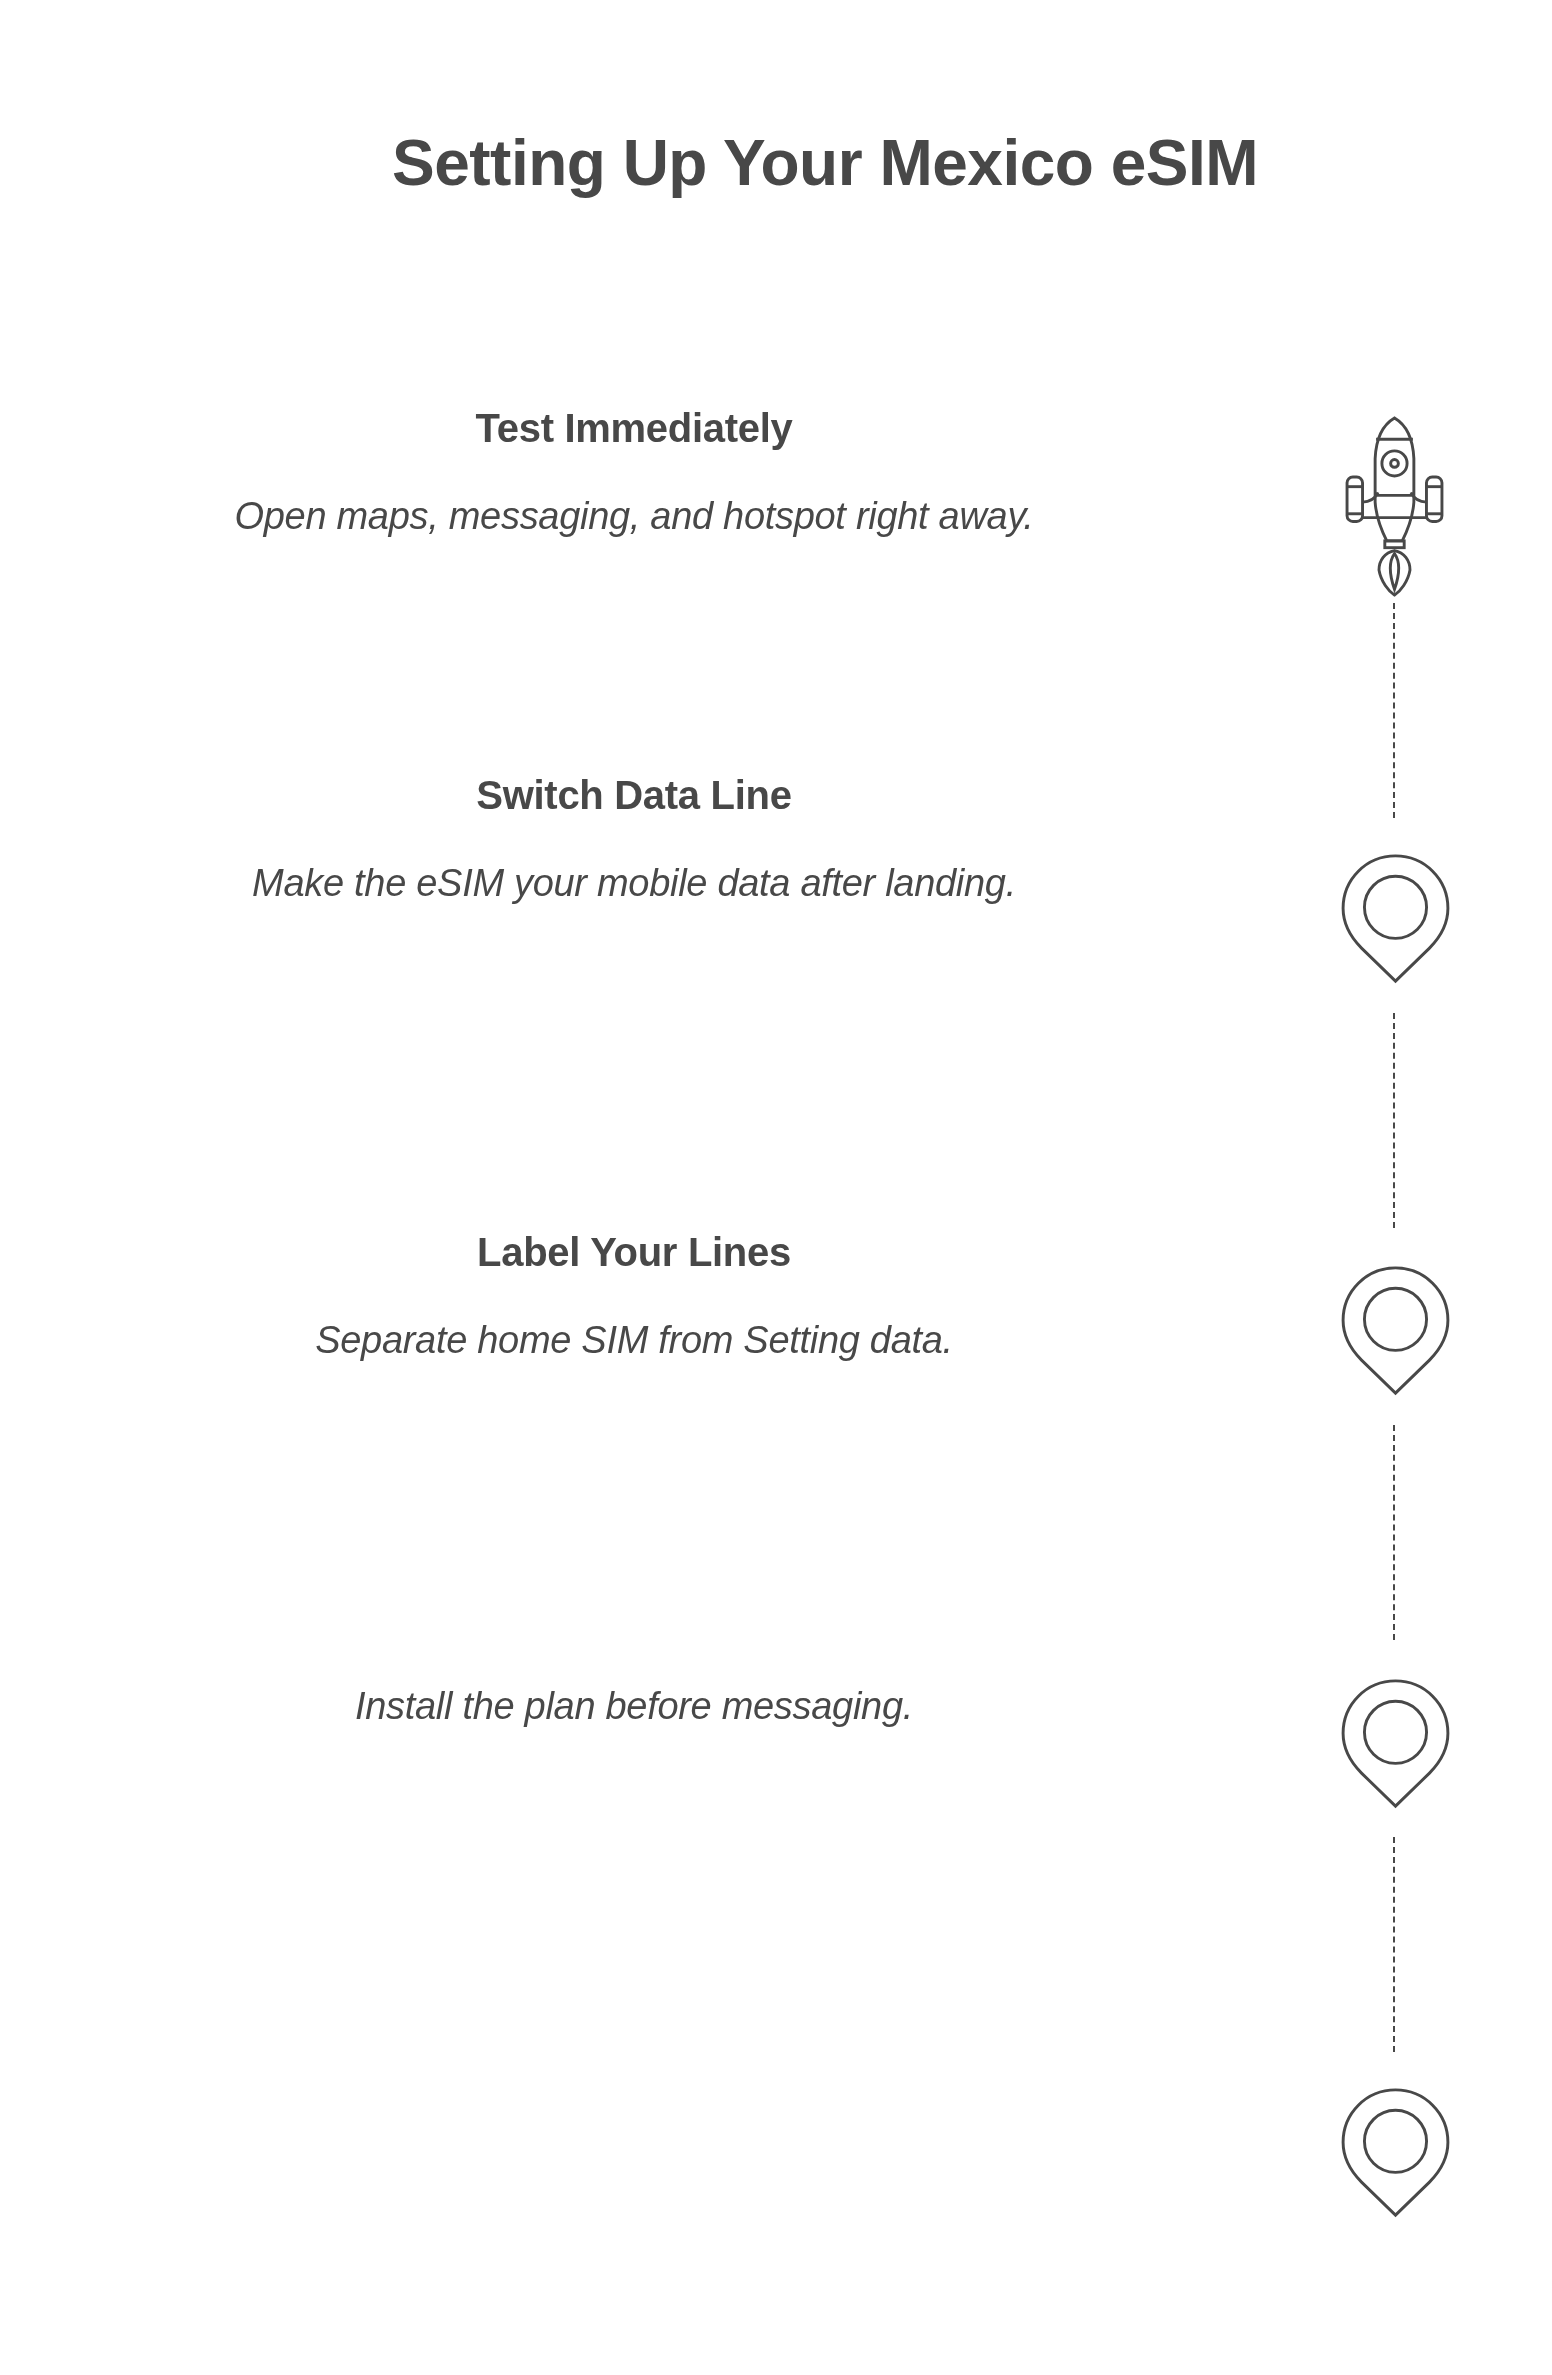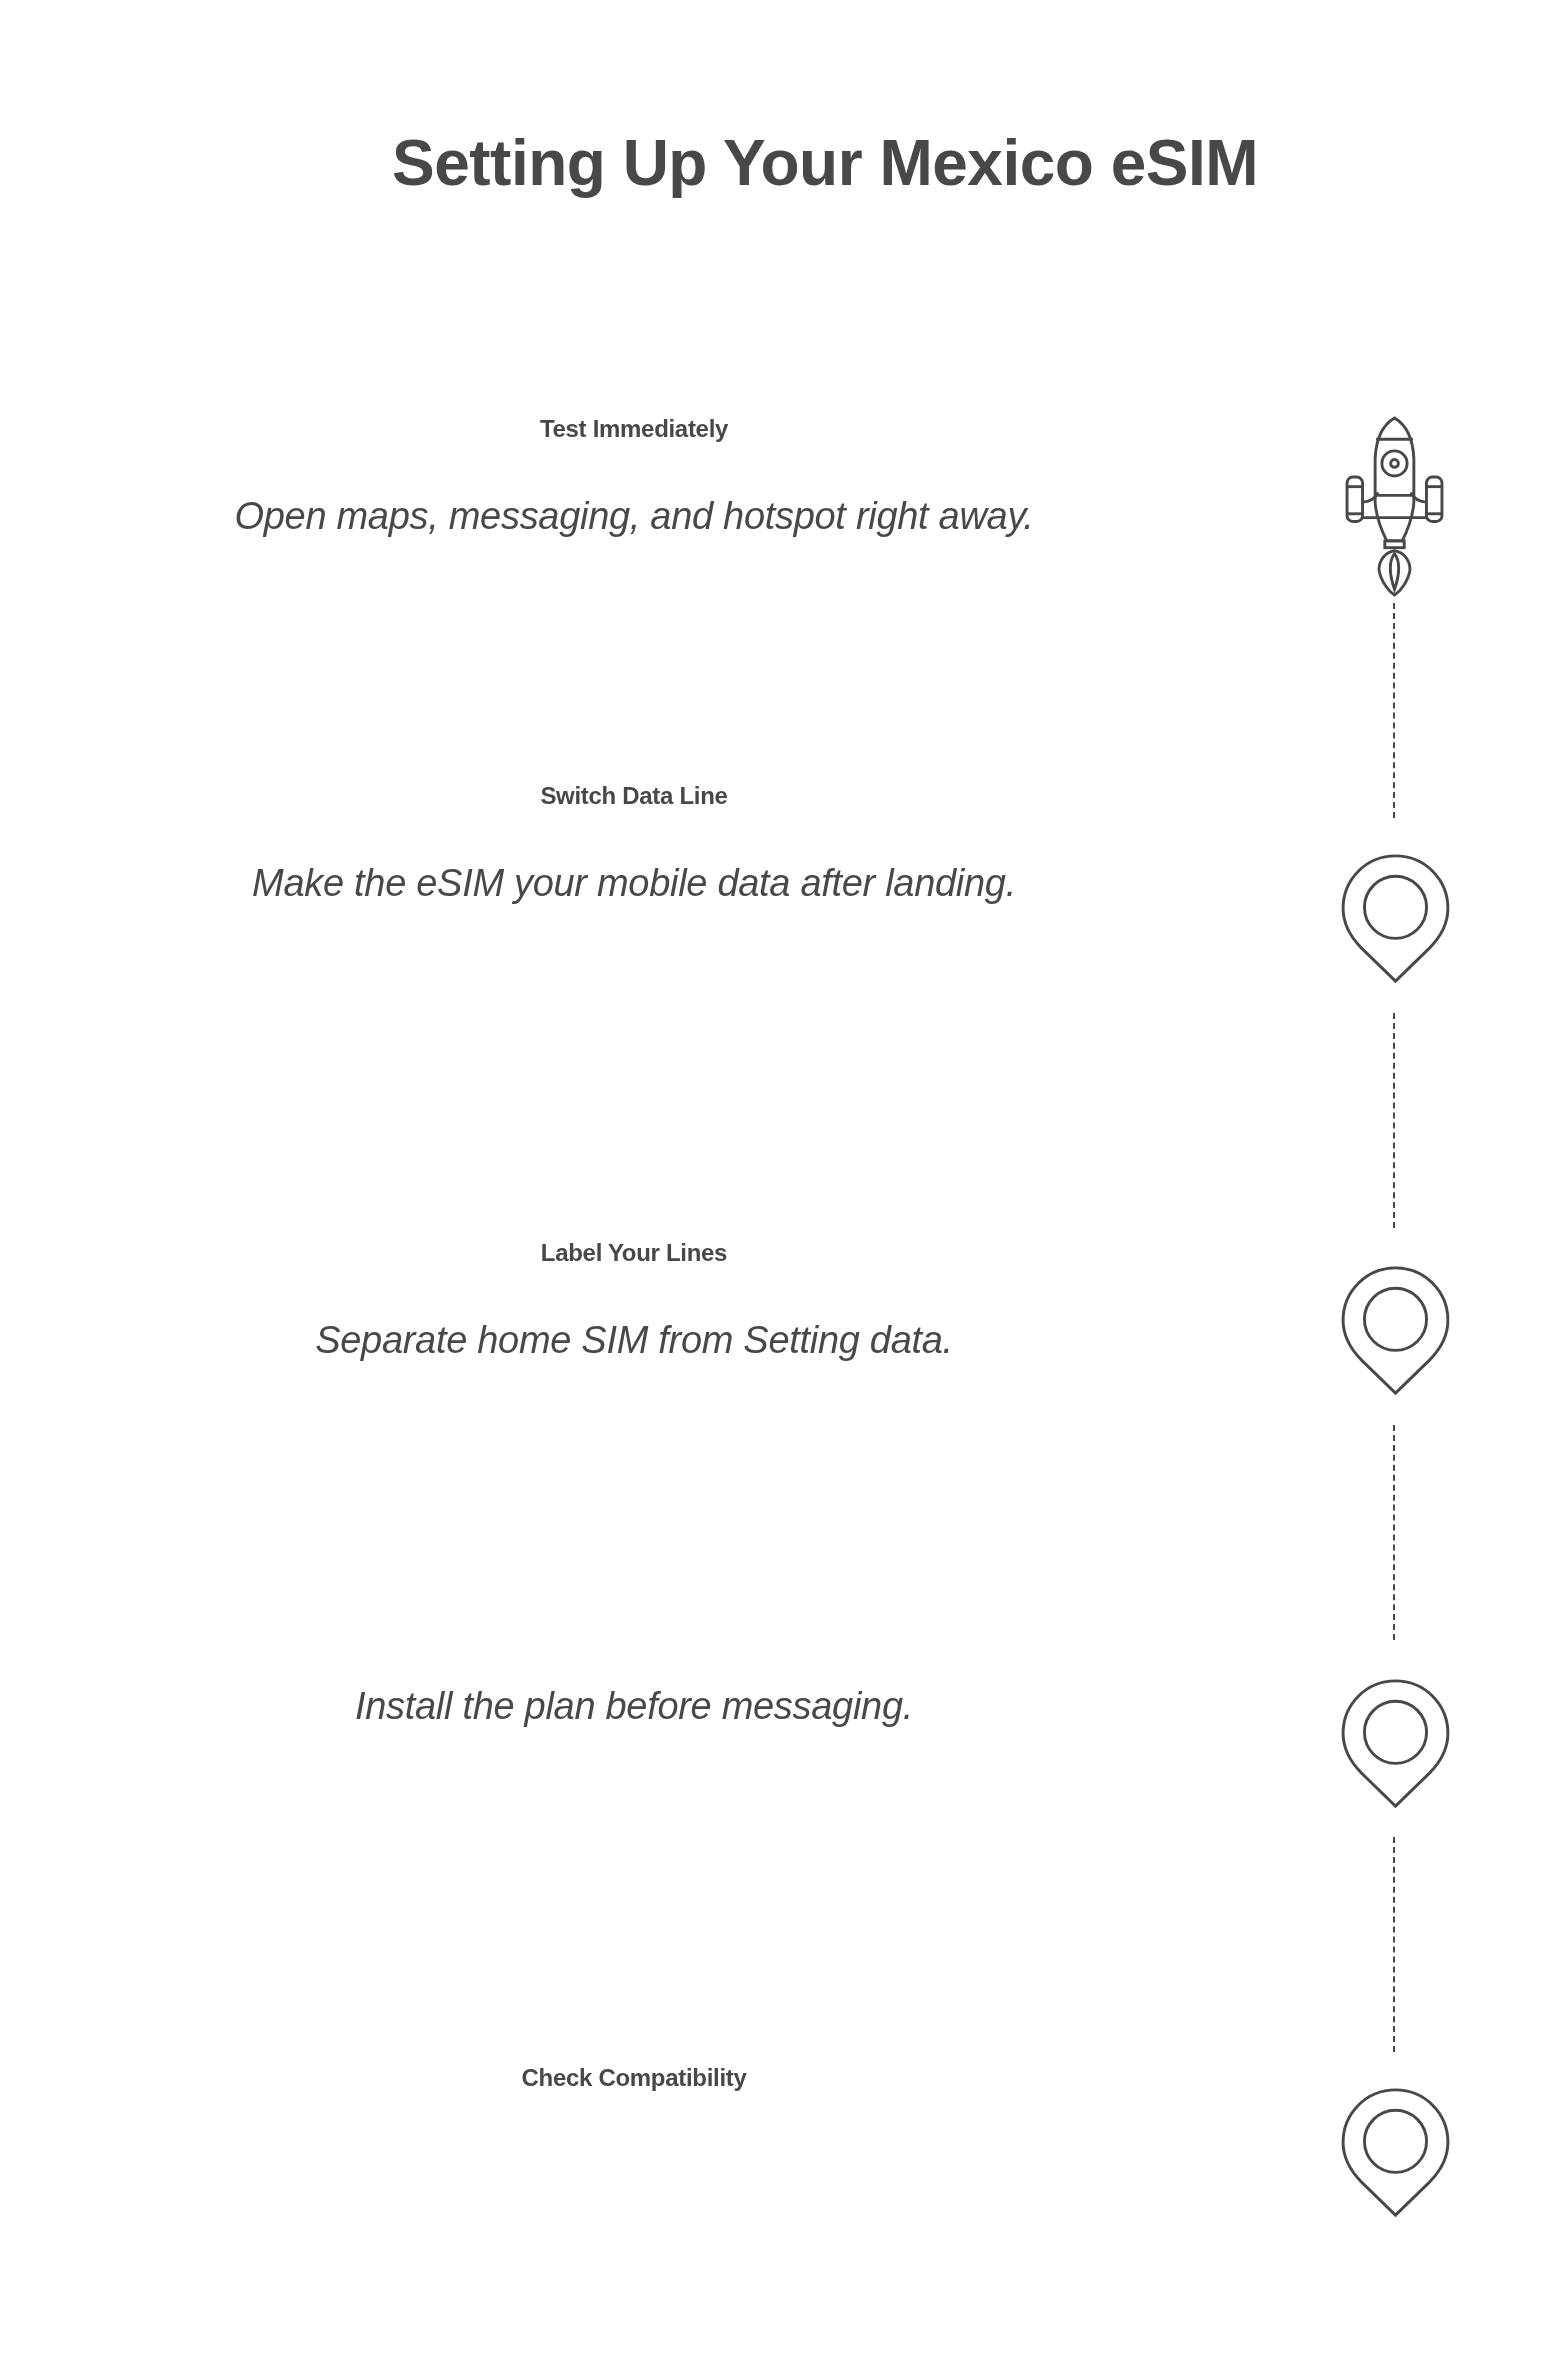--- a/index.html
+++ b/index.html
@@ -1,19 +1,19 @@
 <!DOCTYPE html>
 <html><head>
 <meta charset="utf-8">
 <style>
   html,body{margin:0;padding:0;background:#ffffff;}
   body{width:1553px;height:2375px;position:relative;font-family:"Liberation Sans",sans-serif;color:#484848;overflow:hidden;}
   .title{position:absolute;left:0;width:1650px;top:126px;text-align:center;font-size:64px;font-weight:bold;letter-spacing:-0.5px;}
   .step{position:absolute;left:149px;width:970px;text-align:center;}
-  .step h2{margin:0;font-size:24px;font-weight:bold;letter-spacing:-0.3px;line-height:47px;}
+  .step h2{margin:0;font-size:40px;font-weight:bold;letter-spacing:-0.3px;line-height:47px;}
   .step p{margin:0;margin-top:41px;font-size:38px;line-height:47px;letter-spacing:-0.3px;font-style:italic;}
   .icon{position:absolute;}
   .dash{position:absolute;left:1393px;width:0;border-left:2.9px dashed #484848;}
 </style>
 </head>
 <body>
 
 <div class="title">Setting Up Your Mexico eSIM</div>
 
 <div class="step" style="top:405px;">
@@ -64,19 +64,18 @@
 <div class="step" style="top:1642px;">
   <p>Install the plan before messaging.</p>
 </div>
 <svg class="icon" style="left:1340px;top:1678px;" width="111" height="132" viewBox="0 0 114 136" fill="none" stroke="#484848" stroke-width="3">
   <path d="M57 132 L22 98 C10 86 3 72 3 57 C3 27 27 3 57 3 C87 3 111 27 111 57 C111 72 104 86 92 98 Z"></path>
   <circle cx="57" cy="56" r="32"></circle>
 </svg>
 <div class="dash" style="top:1837px;height:215px;"></div>
 
 <div class="step" style="top:2054px;">
-  <h2>Check Compatibility</h2>
 </div>
 <svg class="icon" style="left:1340px;top:2087px;" width="111" height="132" viewBox="0 0 114 136" fill="none" stroke="#484848" stroke-width="3">
   <path d="M57 132 L22 98 C10 86 3 72 3 57 C3 27 27 3 57 3 C87 3 111 27 111 57 C111 72 104 86 92 98 Z"></path>
   <circle cx="57" cy="56" r="32"></circle>
 </svg>
 
 
 </body></html>

